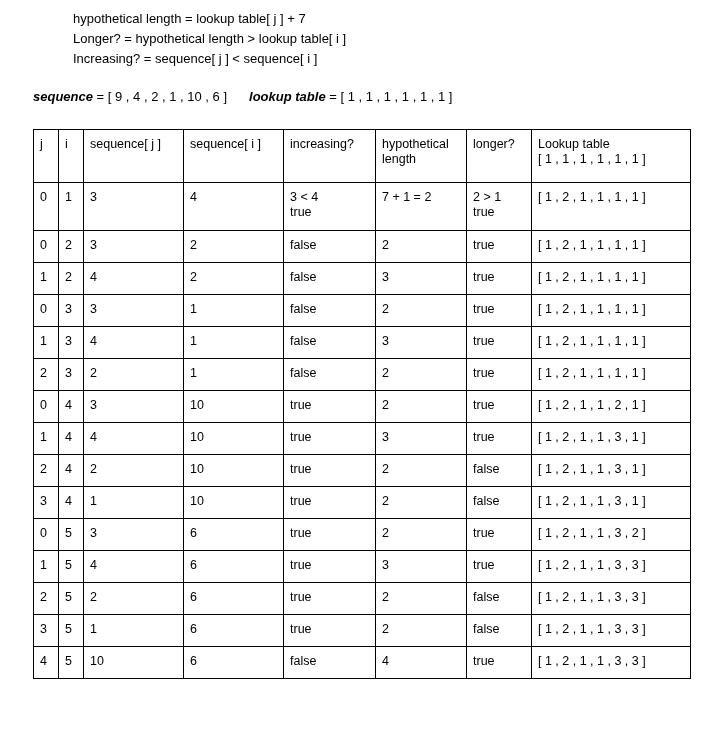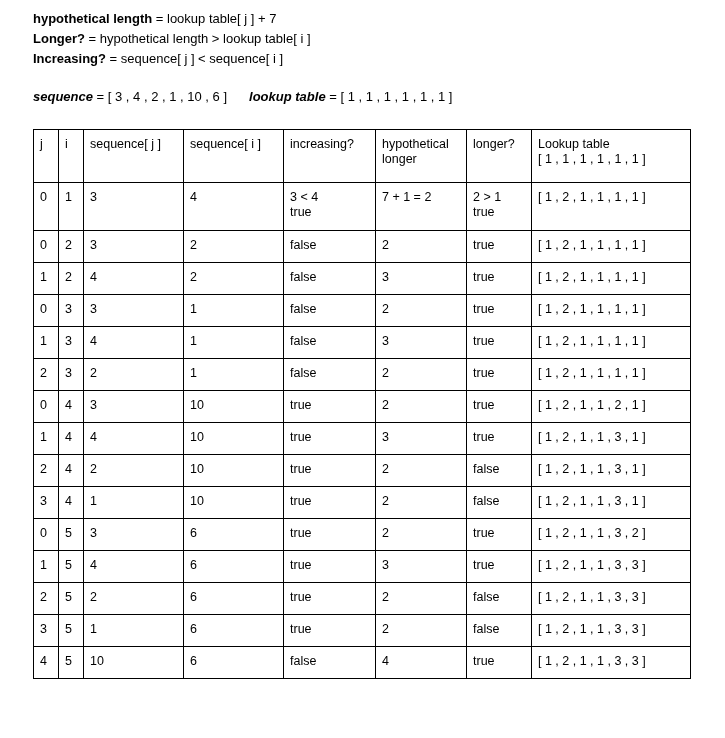--- a/index.html
+++ b/index.html
@@ -24,21 +24,22 @@
     position: absolute;
     left: 33px;
     top: 9px;
     font-size: 13px;
     line-height: 20px;
   }
   .formula-line {
     white-space: nowrap;
   }
   .formula-line b {
-    font-weight: bold;
+    font-weight: normal;
+    margin-left: 40px;
   }
   .vars {
     position: absolute;
     left: 33px;
     top: 88px;
     font-size: 13px;
     line-height: 18px;
     white-space: nowrap;
   }
   .vars b {
@@ -99,21 +100,21 @@
     </div>
     <div class="formula-line">
       <b>Longer?</b><span> = hypothetical length &gt; lookup table[ i ]</span>
     </div>
     <div class="formula-line">
       <b>Increasing?</b><span> = sequence[ j ] &lt; sequence[ i ]</span>
     </div>
   </div>
 
   <div class="vars">
-    <b>sequence</b><span> = [ 3 , 4 , 2 , 1 , 10 , 6 ]</span><span class="gap"></span><b>lookup table</b><span> = [ 1 , 1 , 1 , 1 , 1 , 1 ]</span>
+    <b>sequence</b><span> = [ 9 , 4 , 2 , 1 , 10 , 6 ]</span><span class="gap"></span><b>lookup table</b><span> = [ 1 , 1 , 1 , 1 , 1 , 1 ]</span>
   </div>
 
   <table class="trace">
     <colgroup>
       <col class="c-j">
         <col class="c-i">
         <col class="c-sj">
         <col class="c-si">
       <col class="c-inc">
         <col class="c-hyp">
@@ -137,21 +138,21 @@
         <th>
           <span class="cell-sub">sequence[ i ]</span>
           <span class="cell-sub"></span>
         </th>
         <th>
           <span class="cell-sub">increasing?</span>
           <span class="cell-sub"></span>
         </th>
         <th>
           <span class="cell-sub">hypothetical</span>
-          <span class="cell-sub">longer</span>
+          <span class="cell-sub">length</span>
         </th>
         <th>
           <span class="cell-sub">longer?</span>
           <span class="cell-sub"></span>
         </th>
         <th>
           <span class="cell-sub">Lookup table</span>
           <span class="cell-sub">[ 1 , 1 , 1 , 1 , 1 , 1 ]</span>
         </th>
       </tr>

